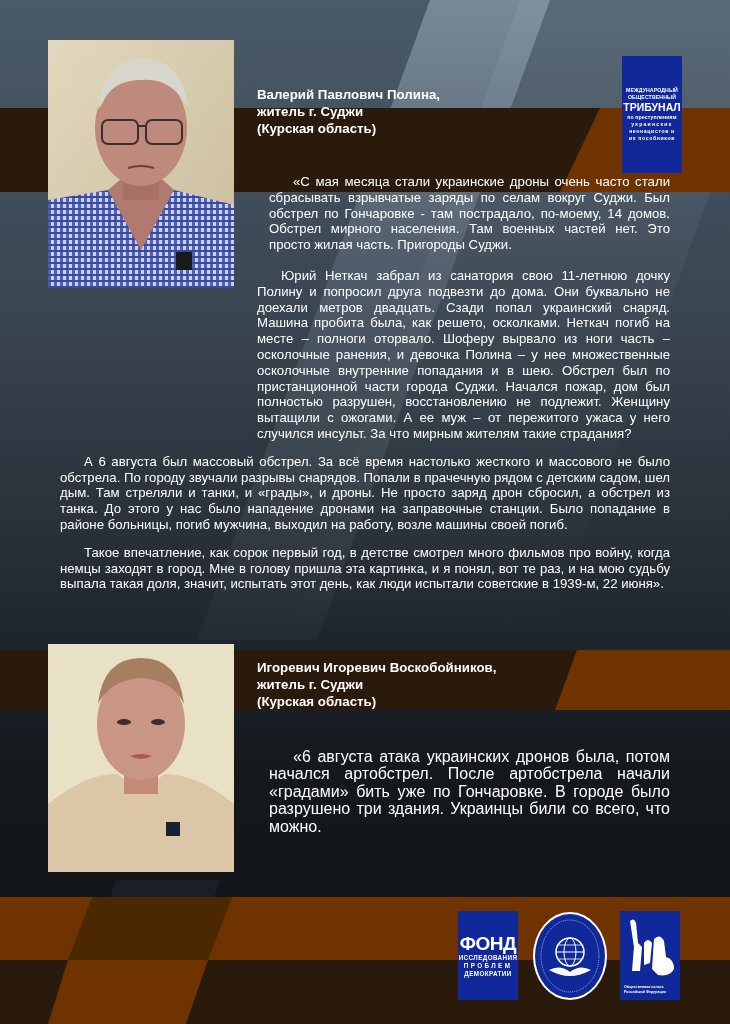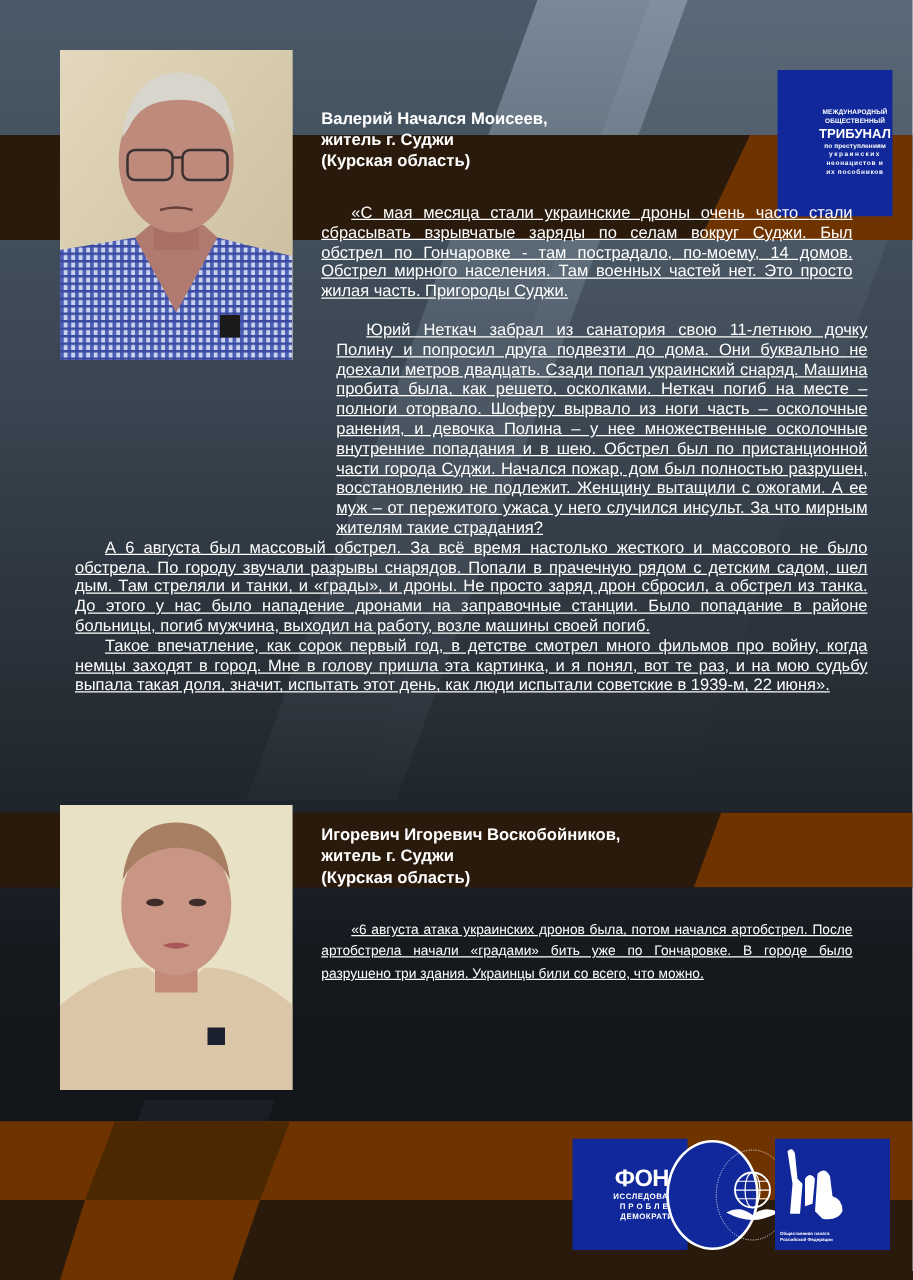--- a/index.html
+++ b/index.html
@@ -11,22 +11,22 @@
              background: linear-gradient(180deg, rgba(160,175,190,0.55) 0%, rgba(140,155,170,0.25) 40%, rgba(120,130,140,0.05) 100%);
              transform: skewX(-20deg); transform-origin: top left; }
   .streak2 { left:520px; top:0; width:260px; height:640px;
              background: linear-gradient(180deg, rgba(120,135,150,0.35) 0%, rgba(90,100,110,0.12) 50%, rgba(60,70,80,0) 100%);
              transform: skewX(-20deg); transform-origin: top left; }
   .band { left:0; width:730px; background:#2a1a0c; }
   .band-orange { background:#6f3300; }
   .photo { left:48px; width:186px; overflow:hidden; background:#e6dcc2; }
   .name-block { left:257px; font-weight:bold; font-size:13.3px; line-height:17px; color:#ffffff; }
   .quote { font-size:13.2px; line-height:15.8px; text-align:justify; color:#ffffff; }
-  .quote p { margin:0; text-indent:24px;text-decoration:underline; }
-  .logo-blue { background:#10289a;padding-left:32px; }
+  .quote p { margin:12px; text-indent:24px; }
+  .logo-blue { background:#10289a; }
   .tribunal { left:622px; top:56px; width:60px; height:117px; text-align:center; font-weight:bold;
               color:#fff; display:flex; flex-direction:column; align-items:center; justify-content:center; }
   .tribunal .s { font-size:5.2px; line-height:7px; letter-spacing:0.1px; }
   .tribunal .b { font-size:10.5px; line-height:13px; }
   .fond { left:458px; top:911px; width:60px; height:89px; display:flex; flex-direction:column;
           align-items:center; justify-content:center; font-weight:bold; color:#fff; text-align:center; }
   .fond .big { font-size:19px; line-height:20px; letter-spacing:-0.5px; }
   .fond .sm { font-size:6.3px; line-height:8px; letter-spacing:0.4px; }
   .fond .sp { letter-spacing:2.4px; }
   .circle-logo { left:533px; top:912px; width:74px; height:88px; border-radius:50%;
@@ -75,29 +75,29 @@
     <path d="M50 70 Q55 20 95 18 Q135 20 140 68 L135 60 Q120 38 93 40 Q65 40 55 62 Z" fill="#d8d6cc"></path>
     <rect x="54" y="80" width="36" height="24" rx="6" fill="none" stroke="#3b3030" stroke-width="2"></rect>
     <rect x="98" y="80" width="36" height="24" rx="6" fill="none" stroke="#3b3030" stroke-width="2"></rect>
     <line x1="90" y1="86" x2="98" y2="86" stroke="#3b3030" stroke-width="2"></line>
     <path d="M80 128 Q93 124 106 128" stroke="#6a4038" stroke-width="2" fill="none"></path>
     <rect x="128" y="212" width="16" height="18" fill="#1a1a1a"></rect>
   </svg>
 </div>
 
 <div class="abs name-block" style="top:86px;">
-  <div>Валерий Начался Моисеев,</div>
+  <div>Валерий Павлович Полина,</div>
   <div>житель г. Суджи</div>
   <div>(Курская область)</div>
 </div>
 
 <div class="abs quote" style="left:257px;top:162px;width:425px;">
   <p>«С мая месяца стали украинские дроны очень часто стали сбрасывать взрывчатые заряды по селам вокруг Суджи. Был обстрел по Гончаровке - там пострадало, по-моему, 14 домов. Обстрел мирного населения. Там военных частей нет. Это просто жилая часть. Пригороды Суджи.</p>
 </div>
-<div class="abs quote" style="left:60px;top:256px;width:634px;">
+<div class="abs quote" style="left:48px;top:256px;width:634px;">
   <p style="margin-left:209px;">Юрий Неткач забрал из санатория свою 11-летнюю дочку Полину и попросил друга подвезти до дома. Они буквально не доехали метров двадцать. Сзади попал украинский снаряд. Машина пробита была, как решето, осколками. Неткач погиб на месте – полноги оторвало. Шоферу вырвало из ноги часть – осколочные ранения, и девочка Полина – у нее множественные осколочные внутренние попадания и в шею. Обстрел был по пристанционной части города Суджи. Начался пожар, дом был полностью разрушен, восстановлению не подлежит. Женщину вытащили с ожогами. А ее муж – от пережитого ужаса у него случился инсульт. За что мирным жителям такие страдания?</p>
   <p>А 6 августа был массовый обстрел. За всё время настолько жесткого и массового не было обстрела. По городу звучали разрывы снарядов. Попали в прачечную рядом с детским садом, шел дым. Там стреляли и танки, и «грады», и дроны. Не просто заряд дрон сбросил, а обстрел из танка. До этого у нас было нападение дронами на заправочные станции. Было попадание в районе больницы, погиб мужчина, выходил на работу, возле машины своей погиб.</p>
   <p>Такое впечатление, как сорок первый год, в детстве смотрел много фильмов про войну, когда немцы заходят в город. Мне в голову пришла эта картинка, и я понял, вот те раз, и на мою судьбу выпала такая доля, значит, испытать этот день, как люди испытали советские в 1939-м, 22 июня».</p>
 </div>
 
 <div class="abs band" style="top:650px;height:60px;"></div>
 <div class="abs band-orange" style="top:650px;height:60px;left:555px;width:175px;clip-path:polygon(22px 0,175px 0,175px 60px,0 60px);"></div>
 
 <div class="abs photo" style="top:644px;height:228px;">
   <svg width="186" height="228" viewBox="0 0 186 228">
@@ -112,21 +112,21 @@
     <rect x="118" y="178" width="14" height="14" fill="#1a2030"></rect>
   </svg>
 </div>
 
 <div class="abs name-block" style="top:659px;">
   <div>Игоревич Игоревич Воскобойников,</div>
   <div>житель г. Суджи</div>
   <div>(Курская область)</div>
 </div>
 
-<div class="abs quote" style="left:257px;top:736px;width:425px;font-size:11px;line-height:17.4px;">
+<div class="abs quote" style="left:257px;top:736px;width:425px;font-size:16px;line-height:17.4px;">
   <p>«6 августа атака украинских дронов была, потом начался артобстрел. После артобстрела начали «градами» бить уже по Гончаровке. В городе было разрушено три здания. Украинцы били со всего, что можно.</p>
 </div>
 
 <div class="abs band-orange" style="left:0;top:897px;width:730px;height:63px;"></div>
 <div class="abs band" style="top:960px;height:64px;"></div>
 <div class="abs" style="left:68px;top:897px;width:164px;height:63px;background:#4b2800;clip-path:polygon(24px 0,164px 0,140px 63px,0 63px);"></div>
 <div class="abs band-orange" style="left:48px;top:960px;width:160px;height:64px;clip-path:polygon(20px 0,160px 0,138px 64px,0 64px);"></div>
 <div class="abs" style="left:110px;top:880px;width:110px;height:17px;background:#1a1f26;clip-path:polygon(6px 0,110px 0,104px 17px,0 17px);"></div>
 
 <div class="abs logo-blue fond">

